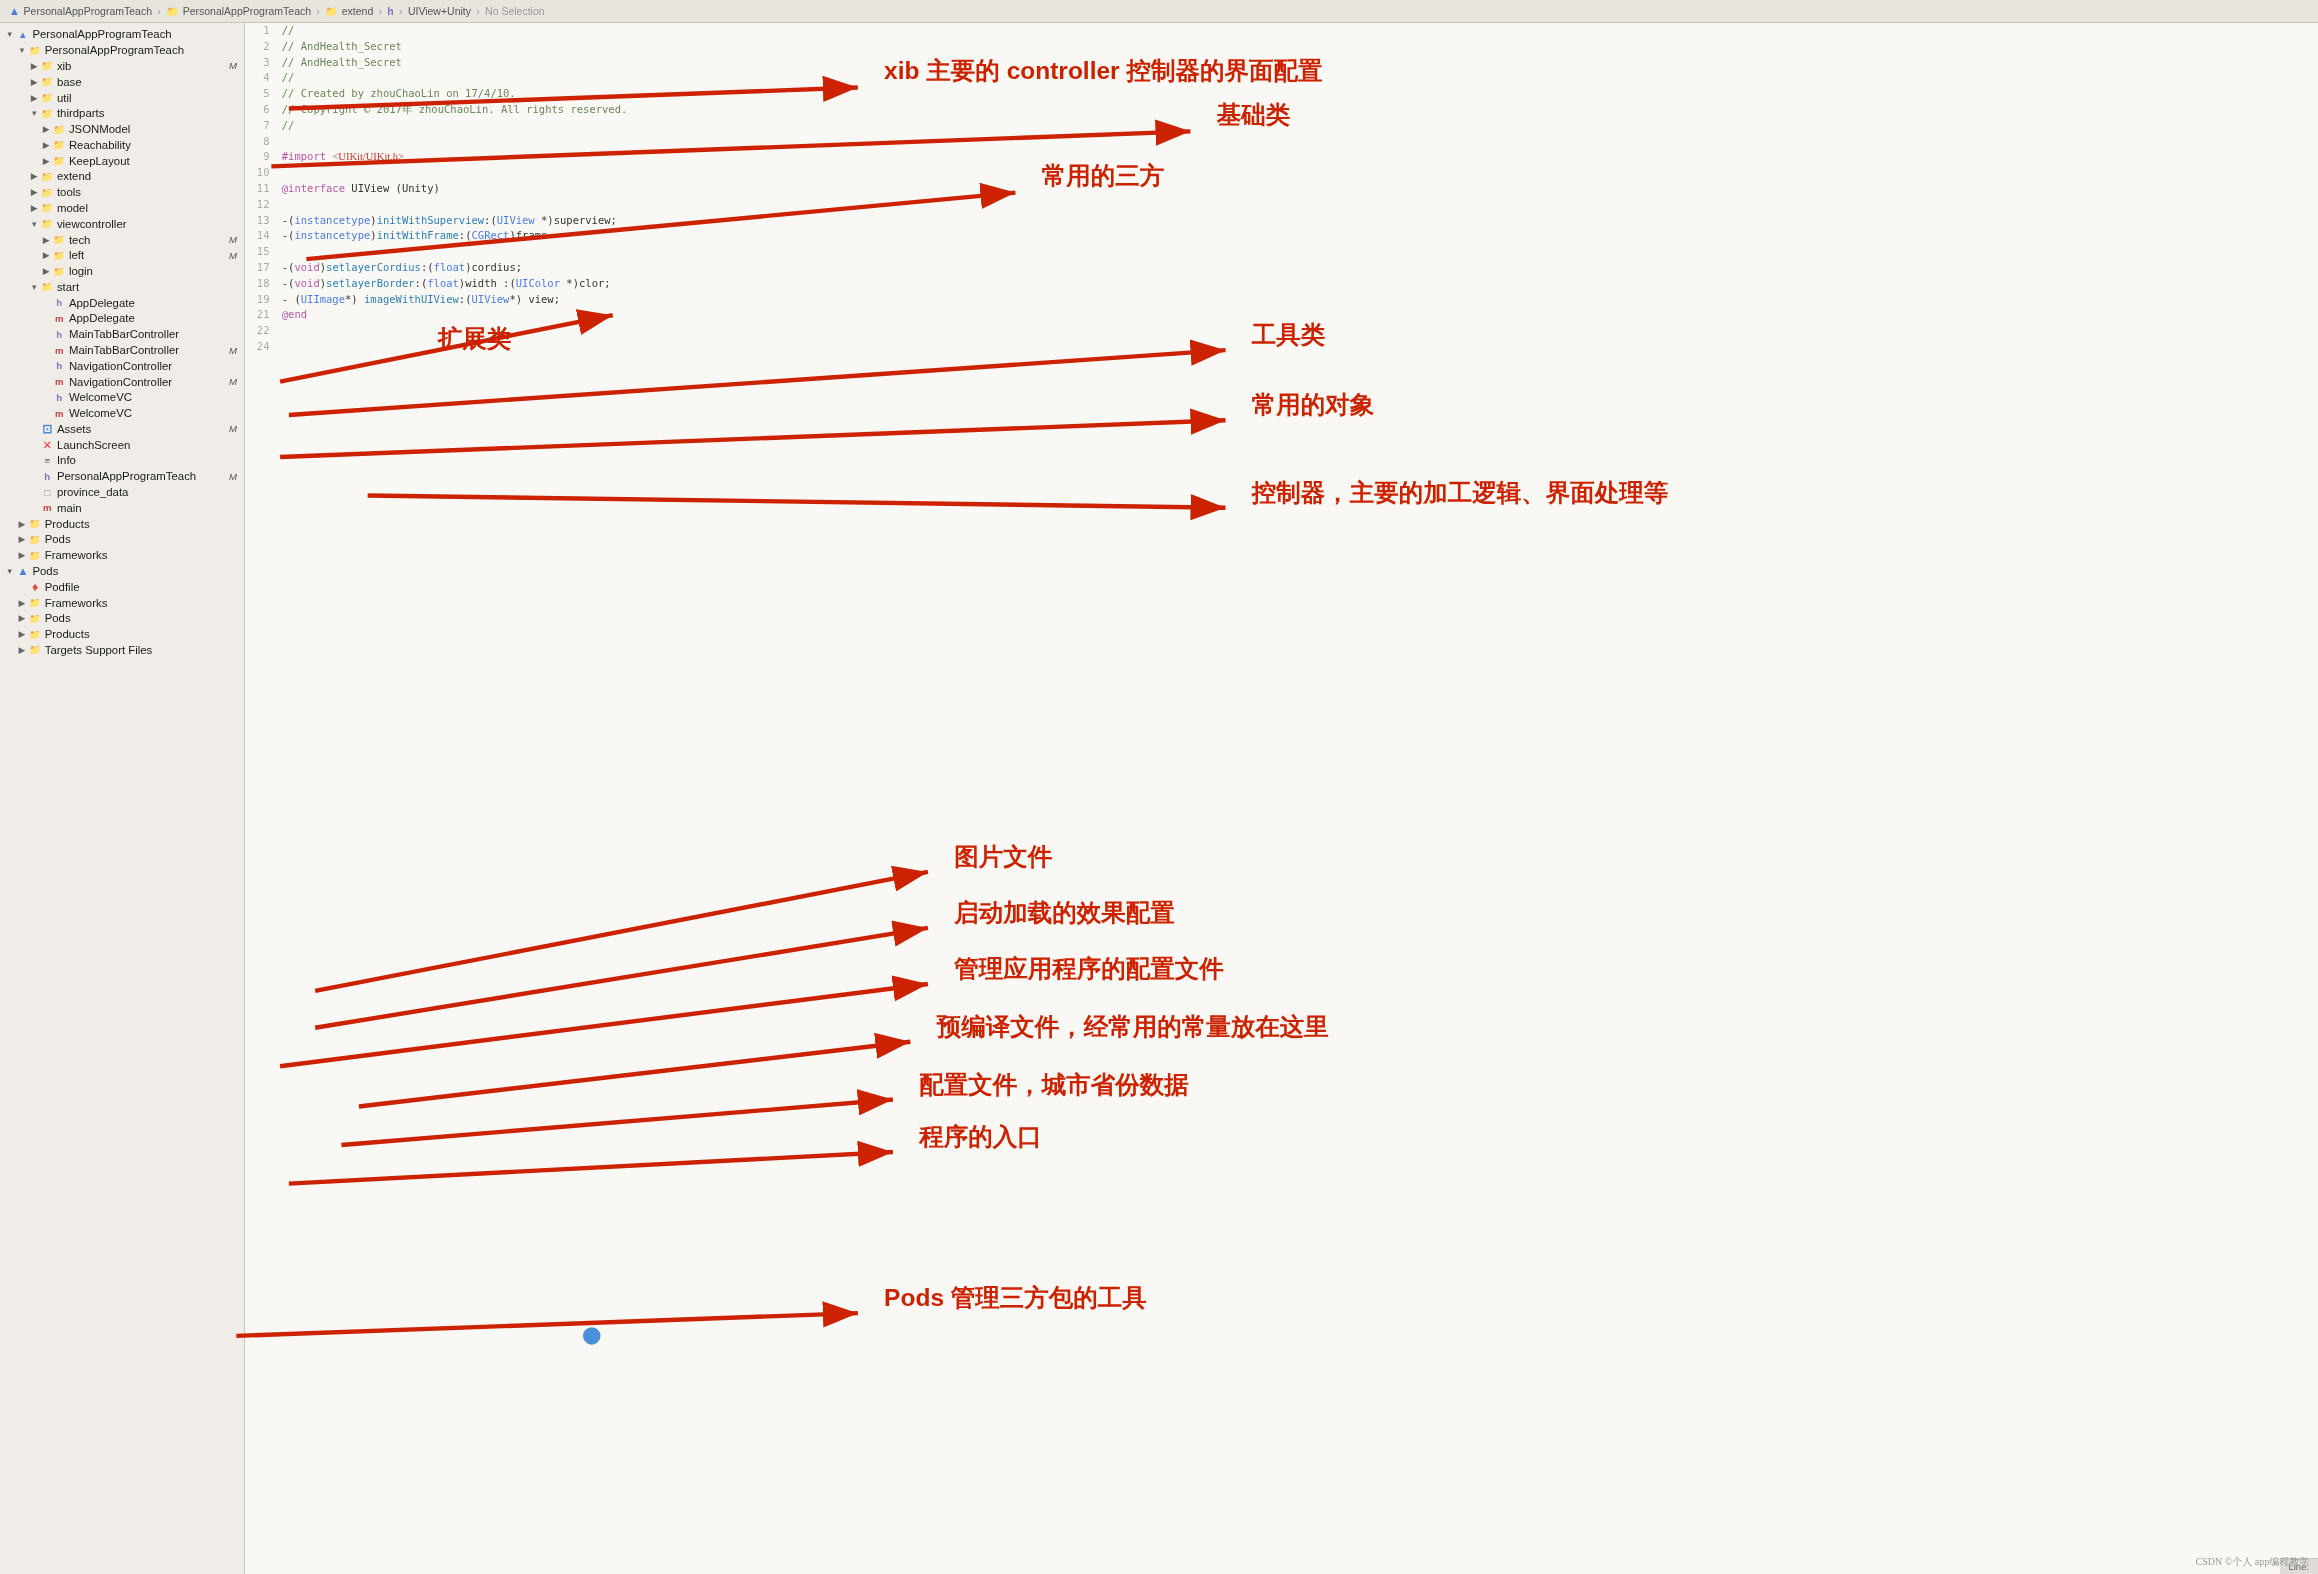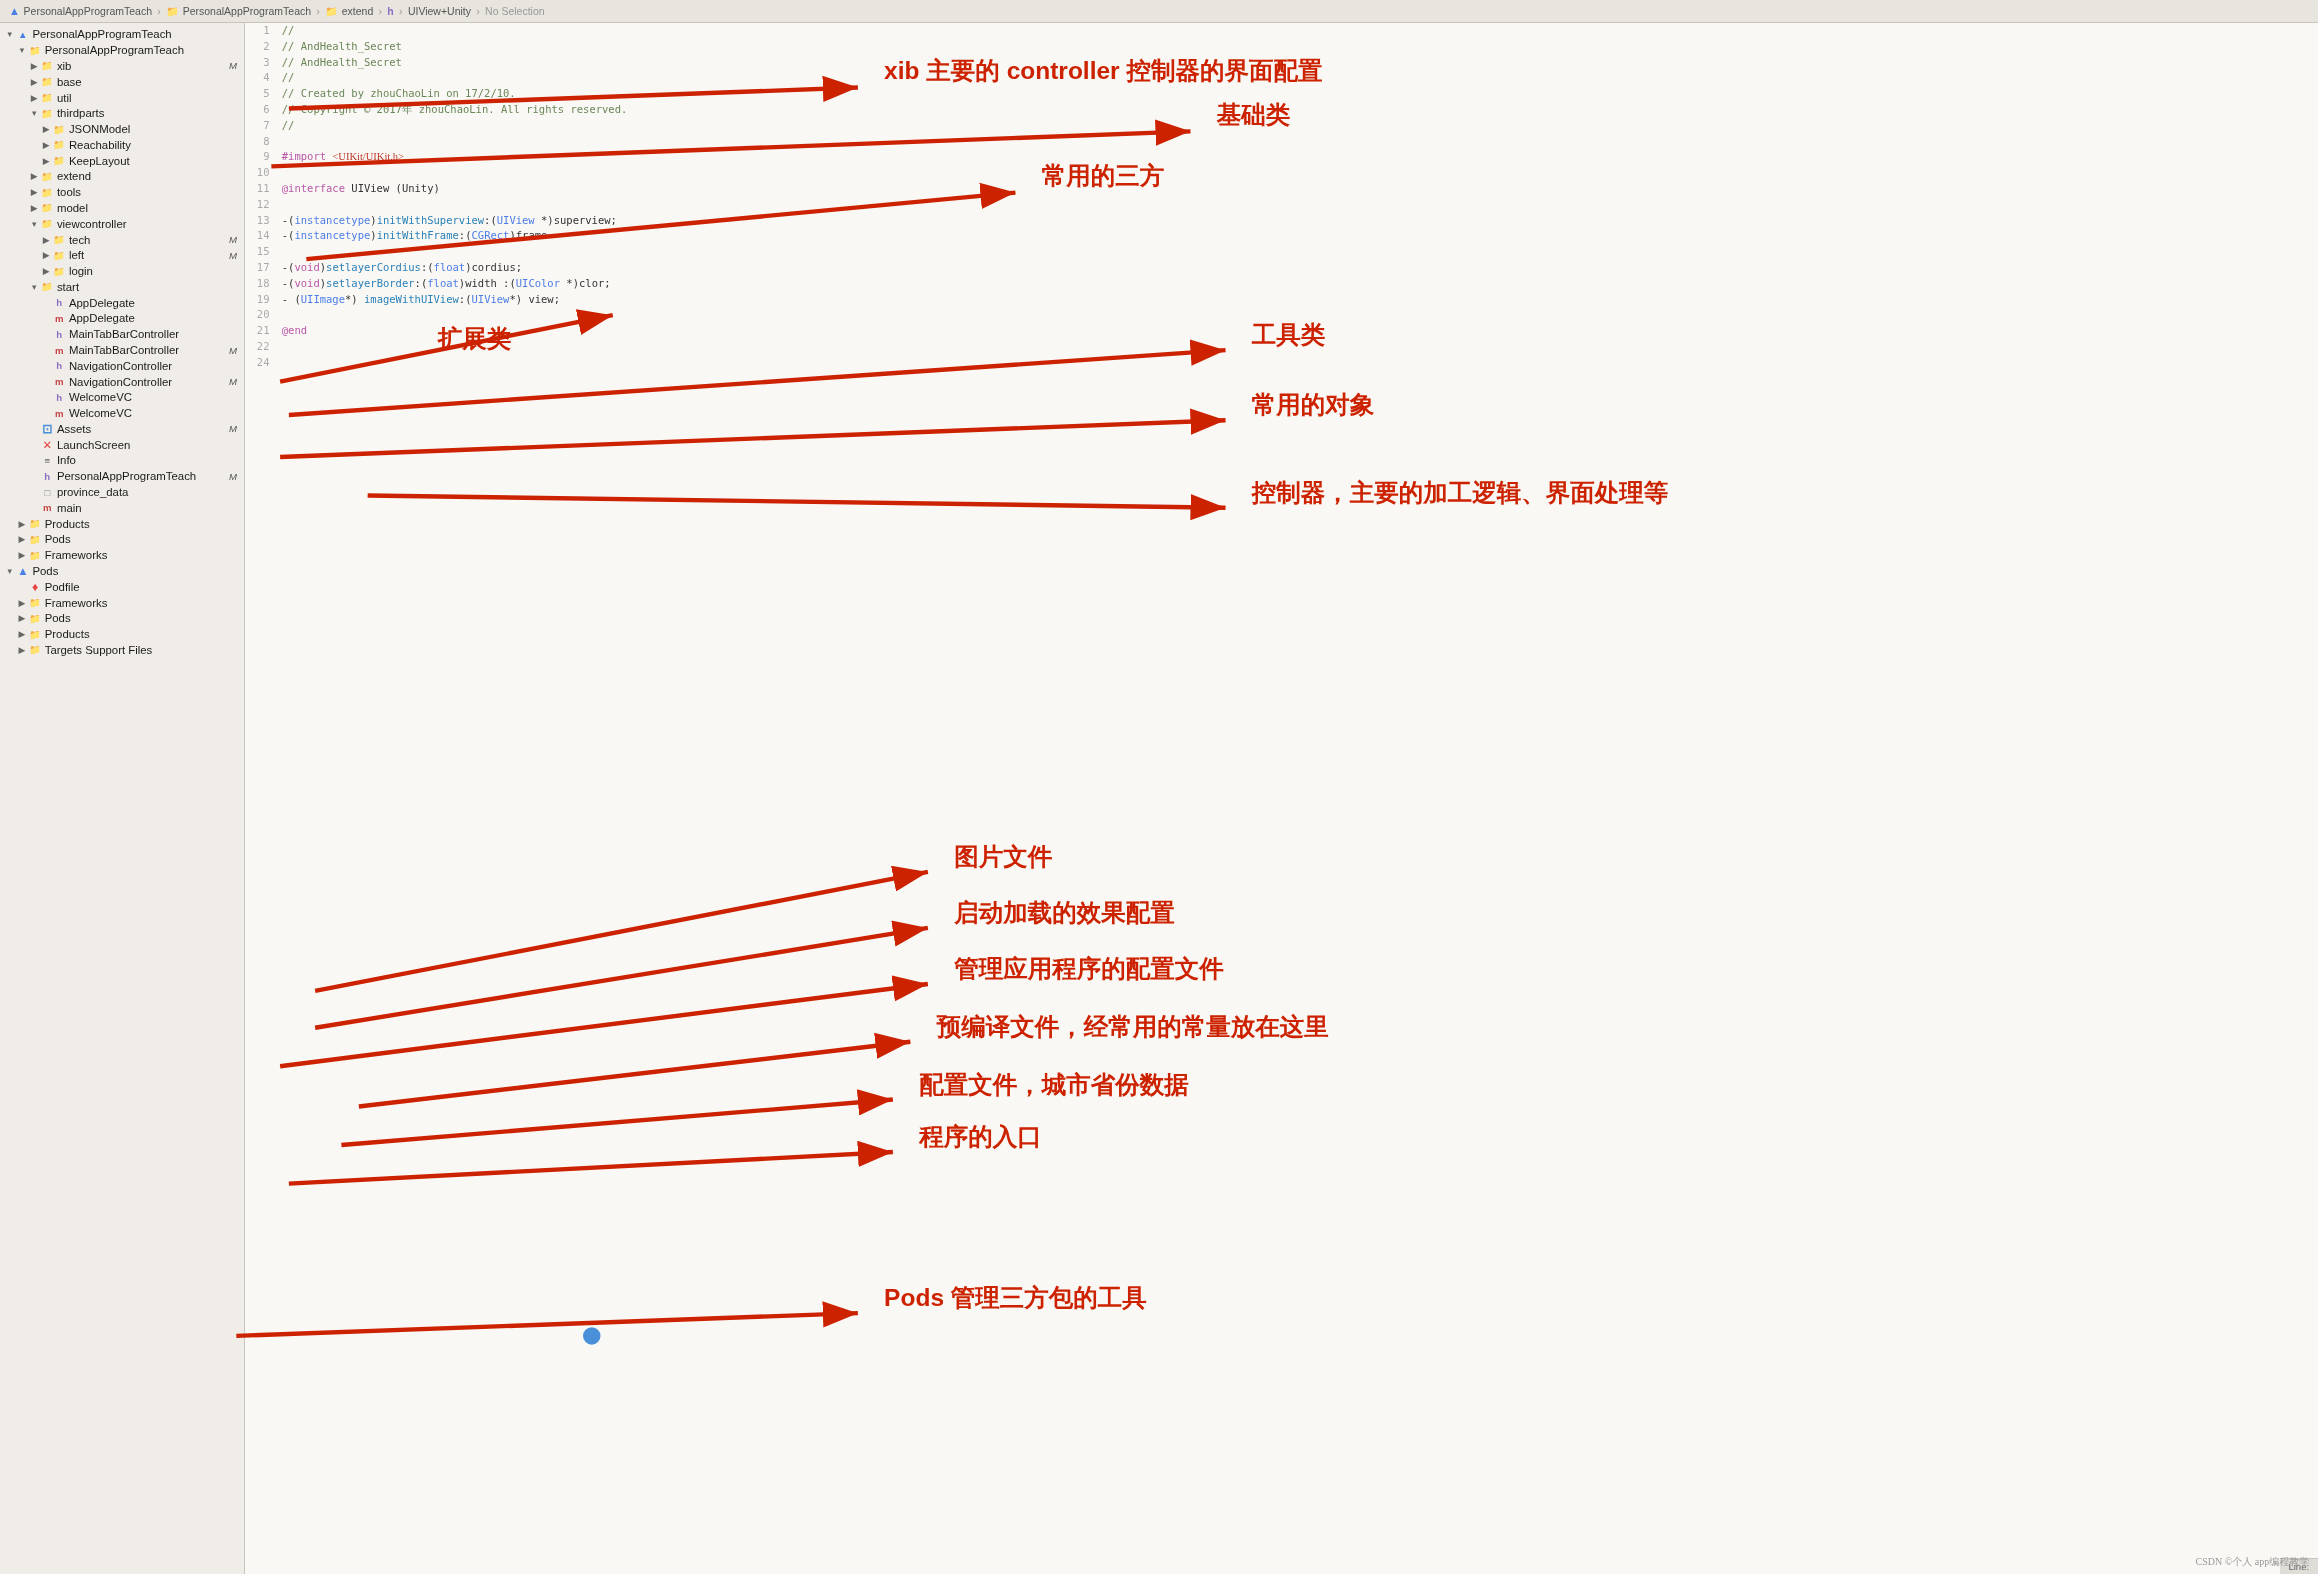--- a/index.html
+++ b/index.html
@@ -447,21 +447,21 @@
         <div class="code-line">
           <span class="line-numbers">3</span>
           <span class="code-text"><span class="comment">//  AndHealth_Secret</span></span>
         </div>
         <div class="code-line">
           <span class="line-numbers">4</span>
           <span class="code-text"><span class="comment">//</span></span>
         </div>
         <div class="code-line">
           <span class="line-numbers">5</span>
-          <span class="code-text"><span class="comment">//  Created by zhouChaoLin on 17/2/10.</span></span>
+          <span class="code-text"><span class="comment">//  Created by zhouChaoLin on 17/4/10.</span></span>
         </div>
         <div class="code-line">
           <span class="line-numbers">6</span>
           <span class="code-text"><span class="comment">//  Copyright © 2017年 zhouChaoLin. All rights reserved.</span></span>
         </div>
         <div class="code-line">
           <span class="line-numbers">7</span>
           <span class="code-text"><span class="comment">//</span></span>
         </div>
         <div class="code-line">
@@ -500,24 +500,20 @@
           <span class="line-numbers">17</span>
           <span class="code-text">-(<span class="keyword">void</span>)<span class="method">setlayerCordius</span>:(<span class="type">float</span>)cordius;</span>
         </div>
         <div class="code-line">
           <span class="line-numbers">18</span>
           <span class="code-text">-(<span class="keyword">void</span>)<span class="method">setlayerBorder</span>:(<span class="type">float</span>)width :(<span class="type">UIColor</span> *)clor;</span>
         </div>
         <div class="code-line">
           <span class="line-numbers">19</span>
           <span class="code-text">- (<span class="type">UIImage</span>*) <span class="method">imageWithUIView</span>:(<span class="type">UIView</span>*) view;</span>
-        </div>
-        <div class="code-line">
-          <span class="line-numbers">20</span>
-          <span class="code-text"></span>
         </div>
         <div class="code-line">
           <span class="line-numbers">21</span>
           <span class="code-text"><span class="keyword">@end</span></span>
         </div>
         <div class="code-line">
           <span class="line-numbers">22</span>
           <span class="code-text"></span>
         </div>
         <div class="code-line">

